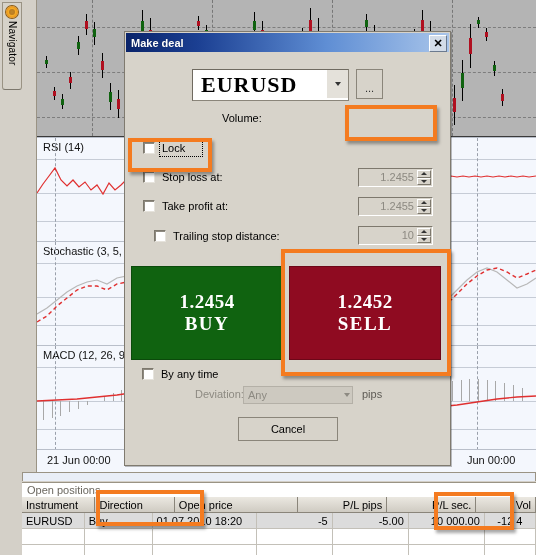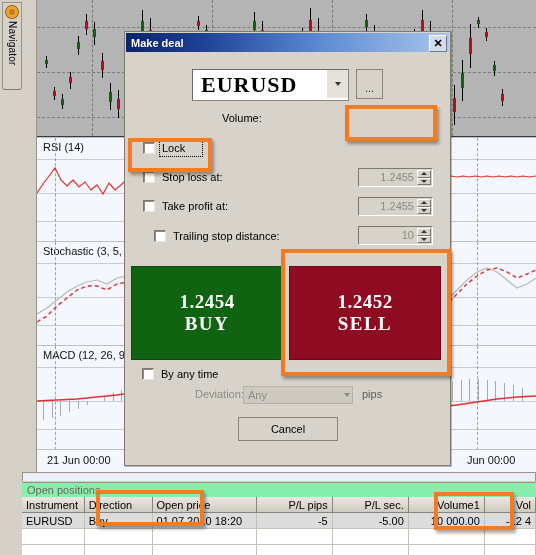--- a/index.html
+++ b/index.html
@@ -190,21 +190,21 @@
 
   
   .bottom{
     position:absolute;left:0;top:472px;right:0;bottom:0;background:#d4d0c8;
   }
   .strip{
     position:absolute;left:22px;top:0;right:0;height:9px;background:#e9eef7;border:1px solid #9a9384;border-bottom:none;box-sizing:border-box;
   }
   .op-header{
     position:absolute;left:22px;top:10px;right:0;height:15px;
-    background:#86efac;border-top:1px solid #9a9384;
+    background:#ffffff;border-top:1px solid #9a9384;
     display:flex;align-items:center;box-sizing:border-box;
   }
   .op-header span{font-size:11px;color:#6b675f;margin-left:5px;}
   .tbl{position:absolute;left:22px;top:25px;right:0;bottom:0;background:#86efac;overflow:hidden;}
   .thead{position:absolute;left:0;top:0;right:0;height:16px;background:#d4d0c8;display:flex;}
   .th{
     height:16px;line-height:16px;font-size:11px;color:#000;box-sizing:border-box;
     border-right:1px solid #8a857a;border-bottom:1px solid #8a857a;
     background:linear-gradient(to bottom,#ebe8e1,#cfcbc2);
     padding:0 4px;overflow:hidden;white-space:nowrap;
@@ -678,31 +678,30 @@
     <div class="op-header">
       <span>Open positions</span>
     </div>
     <div class="tbl">
       <div class="thead" id="thead">
           <div class="th" style="width: 74px;">Instrument</div>
           <div class="th" style="width: 80px;">Direction</div>
           <div class="th" style="width: 124px;">Open price</div>
           <div class="th ralign" style="width: 90px;">P/L pips</div>
           <div class="th ralign" style="width: 90px;">P/L sec.</div>
-          <div class="th ralign" style="width: 90px;">Volume1</div>
           <div class="th ralign" style="width: 60px;">Vol</div>
         </div>
       <div class="trow r0" id="trow0">
           <div class="td" style="width: 74px;">EURUSD</div>
           <div class="td" style="width: 80px;">Buy</div>
           <div class="td" style="width: 124px;">01.07.2010 18:20</div>
           <div class="td ralign" style="width: 90px;">-5</div>
           <div class="td ralign" style="width: 90px;">-5.00</div>
           <div class="td ralign" style="width: 90px;">10 000.00</div>
-          <div class="td ralign" style="width: 60px;">-12 4</div>
+          <div class="td ralign" style="width: 60px; text-align: center;">-12 4</div>
         </div>
       <div class="trow r1" id="trow1">
           <div class="td" style="width: 74px;"></div>
           <div class="td" style="width: 80px;"></div>
           <div class="td" style="width: 124px;"></div>
           <div class="td" style="width: 90px;"></div>
           <div class="td" style="width: 90px;"></div>
           <div class="td" style="width: 90px;"></div>
           <div class="td" style="width: 60px;"></div>
         </div>

